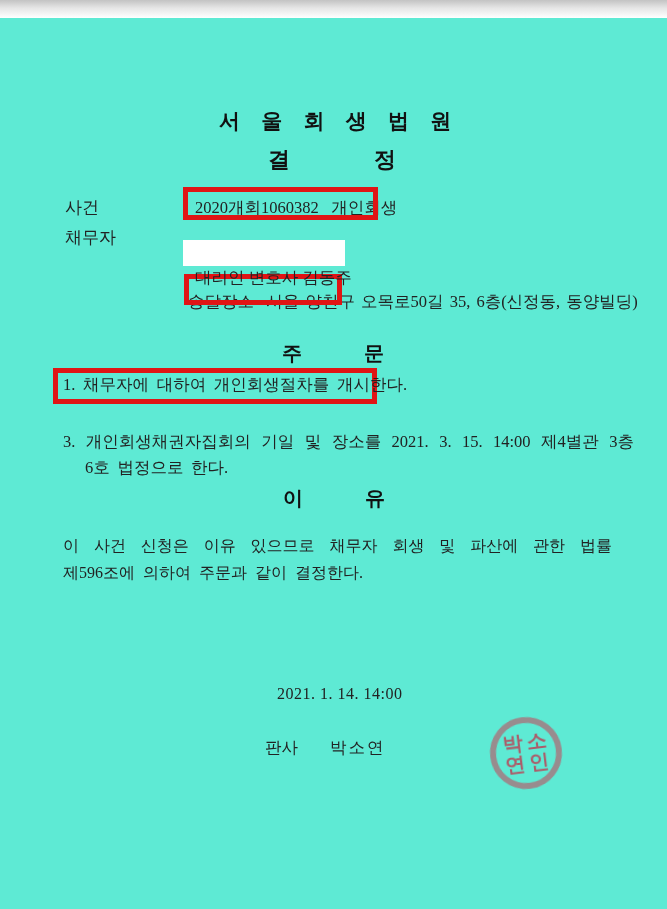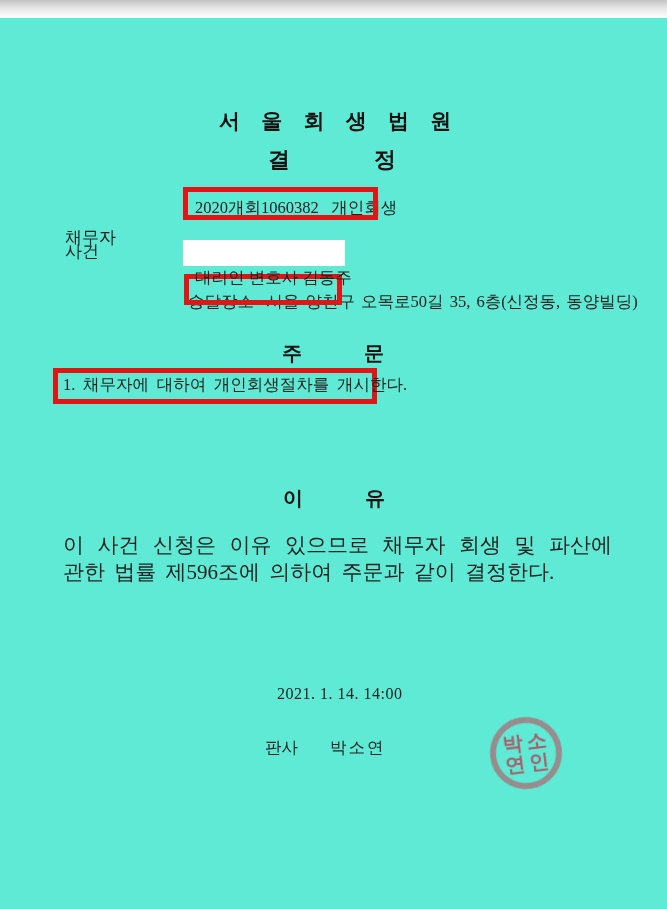--- a/index.html
+++ b/index.html
@@ -24,21 +24,21 @@
   .section-heading{display:flex;gap:62px;font-size:20px;font-weight:700;color:#111;}
   .order-heading{top:343px;left:282px;}
   .reasons-heading{top:488px;left:283px;}
 
   .field-label{
     font-size:17px;color:#222;
     display:inline-block;
     text-align:justify;text-align-last:justify;
     white-space:normal;
   }
-  .case-label{top:199px;left:65px;width:70px;margin-top:44px;}
+  .case-label{top:199px;left:65px;width:70px;}
   .debtor-label{top:229px;left:65px;width:72px;}
   .case-number{top:200px;left:195px;font-size:16.5px;color:#222;}
   .service-address{top:263px;left:188px;font-size:16.5px;color:#222;word-spacing:2px;z-index:1;margin-top:31px;}
   .redaction-overlay{
     position:absolute;top:240px;left:183px;width:162px;height:26px;
     background:#fff;z-index:2;
   }
   .representative{top:270px;left:195px;font-size:16.5px;color:#222;z-index:4;}
 
   .hl-box{
@@ -52,21 +52,21 @@
   .order-item-1{top:377px;left:63px;z-index:4;}
   .order-item-2{top:404px;left:63px;}
   .wrap-block{
     white-space:normal;word-break:keep-all;
     text-align:justify;line-height:26px;
     padding-left:22px;text-indent:-22px;
   }
   .order-item-3{top:429px;left:63px;width:549px;}
   .reasons-body{
     top:532px;left:63px;width:549px;
-    font-size:21px;color:#222;word-spacing:4px;
+    font-size:16px;color:#222;word-spacing:4px;
     white-space:normal;word-break:keep-all;text-align:justify;line-height:27px;
   }
 
   .datetime{top:686px;left:277px;font-size:16px;color:#222;letter-spacing:.5px;}
   .judge-label{top:740px;left:265px;font-size:16.5px;color:#222;}
   .judge-name{top:740px;left:330px;font-size:16.5px;color:#222;letter-spacing:2px;}
 
   .seal{
     position:absolute;left:490px;top:717px;width:72px;height:72px;
     border-radius:50%;
@@ -111,20 +111,21 @@
 
   <div class="abs section-heading order-heading">
     <span>주</span>
     <span>문</span>
   </div>
 
   <div class="abs order-item order-item-1">1. 채무자에 대하여 개인회생절차를 개시한다.</div>
   <div class="hl-box hl-order1"></div>
 
 
+  <div class="abs order-item order-item-3 wrap-block">3. 개인회생채권자집회의 기일 및 장소를 2021. 3. 15. 14:00 제4별관 3층 6호 법정으로 한다.</div>
 
   <div class="abs section-heading reasons-heading">
     <span>이</span>
     <span>유</span>
   </div>
 
   <div class="abs reasons-body">이 사건 신청은 이유 있으므로 채무자 회생 및 파산에 관한 법률 제596조에 의하여 주문과 같이 결정한다.</div>
 
   <div class="abs datetime">2021. 1. 14. 14:00</div>
 

